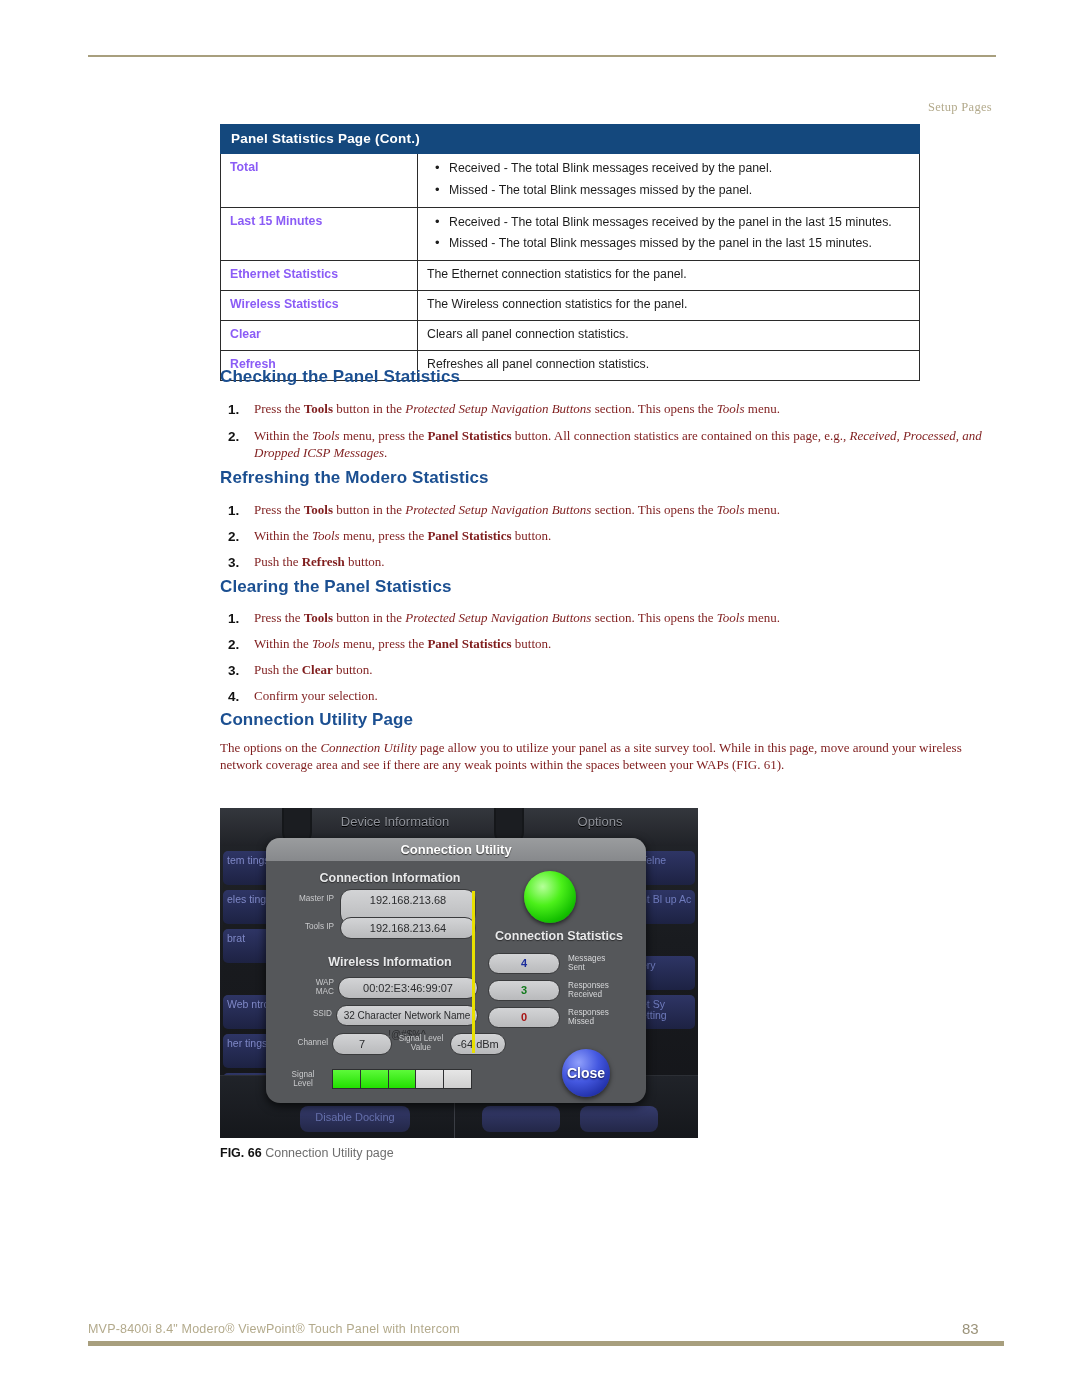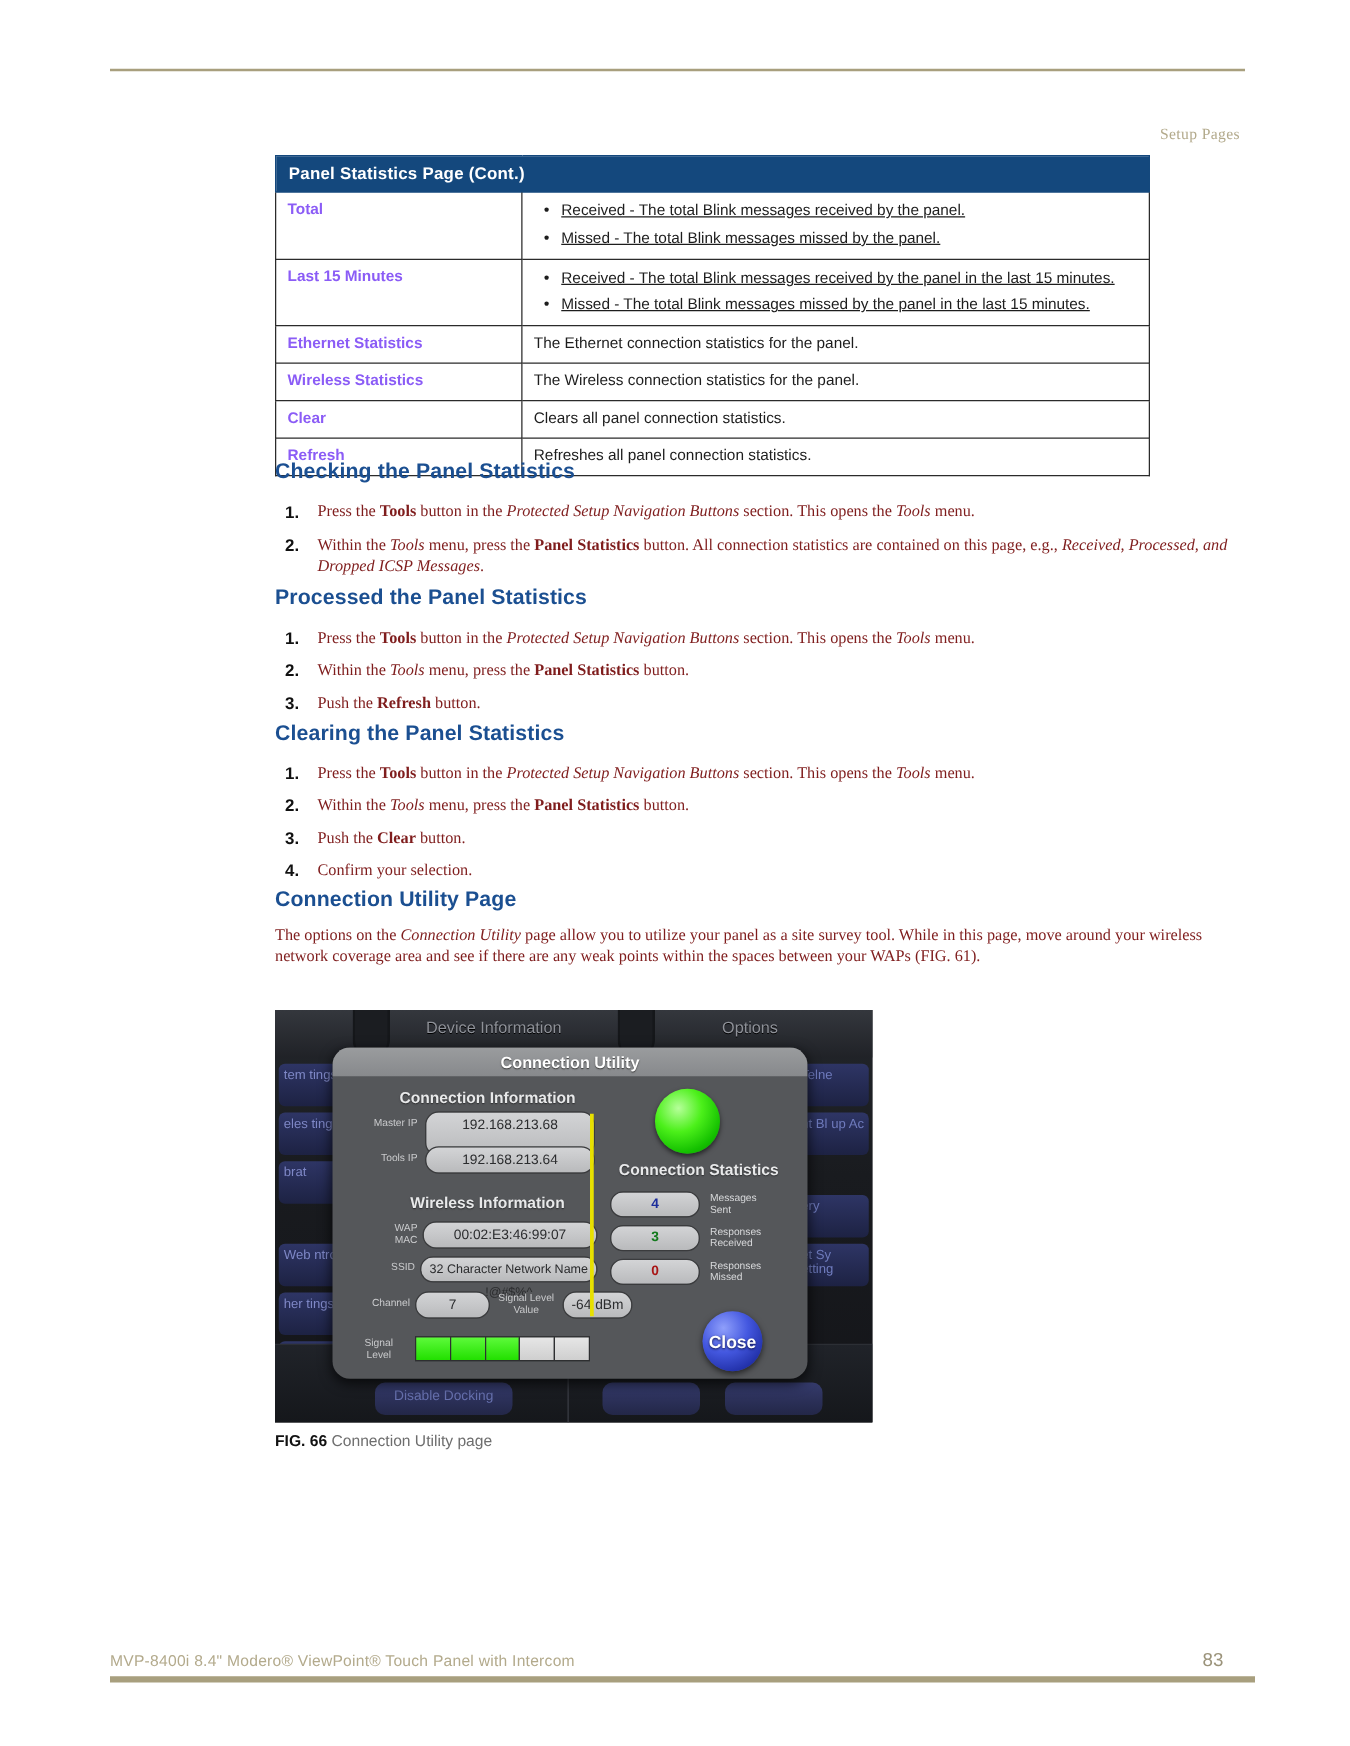--- a/index.html
+++ b/index.html
@@ -58,21 +58,21 @@
     vertical-align:top;
     font-size:12.3px;
     line-height:1.45;
     padding:5px 9px 6px 9px;
   }
   .spec-table td.keycell {
     width:178px; font-weight:bold; color:#8b5cf6;
   }
   .spec-table td.valcell { color:#1d1d1d; }
   .bullets { margin:0; padding:0; list-style:none; }
-  .bullets li { position:relative; padding-left:16px; margin:1px 0 4px 6px;text-decoration:underline; }
+  .bullets li { position:relative; padding-left:16px; margin:1px 0 4px 6px; }
   .bullets li:last-child { margin-bottom:1px; }
   .bullets li:before {
     content:"\2022"; position:absolute; left:2px; top:-1px; font-size:13px;
   }
 
   
   .h2 {
     position:absolute; left:220px;
     font-family:"Liberation Sans", sans-serif;
     font-size:17px; font-weight:bold; color:#1b4f91;
@@ -282,21 +282,21 @@
       </tr>
     </tbody>
   </table>
 
   <div class="h2" style="top:367px">Checking the Panel Statistics</div>
   <div class="num" style="top:402px">1.</div>
   <div class="para" style="top:400px"><span>Press the </span><b class="bd">Tools</b><span> button in the </span><i class="it">Protected Setup Navigation Buttons</i><span> section. This opens the </span><i class="it">Tools</i><span> menu.</span></div>
   <div class="num" style="top:429px">2.</div>
   <div class="para" style="top:427px"><span>Within the </span><i class="it">Tools</i><span> menu, press the </span><b class="bd">Panel Statistics</b><span> button. All connection statistics are contained on this page, e.g., </span><i class="it">Received, Processed, and Dropped ICSP Messages</i><span>.</span></div>
 
-  <div class="h2" style="top:468px">Processed the Panel Statistics</div>
+  <div class="h2" style="top:468px">Refreshing the Modero Statistics</div>
   <div class="num" style="top:503px">1.</div>
   <div class="para" style="top:501px"><span>Press the </span><b class="bd">Tools</b><span> button in the </span><i class="it">Protected Setup Navigation Buttons</i><span> section. This opens the </span><i class="it">Tools</i><span> menu.</span></div>
   <div class="num" style="top:529px">2.</div>
   <div class="para" style="top:527px"><span>Within the </span><i class="it">Tools</i><span> menu, press the </span><b class="bd">Panel Statistics</b><span> button.</span></div>
   <div class="num" style="top:555px">3.</div>
   <div class="para" style="top:553px"><span>Push the </span><b class="bd">Refresh</b><span> button.</span></div>
 
   <div class="h2" style="top:577px">Clearing the Panel Statistics</div>
   <div class="num" style="top:611px">1.</div>
   <div class="para" style="top:609px"><span>Press the </span><b class="bd">Tools</b><span> button in the </span><i class="it">Protected Setup Navigation Buttons</i><span> section. This opens the </span><i class="it">Tools</i><span> menu.</span></div>

